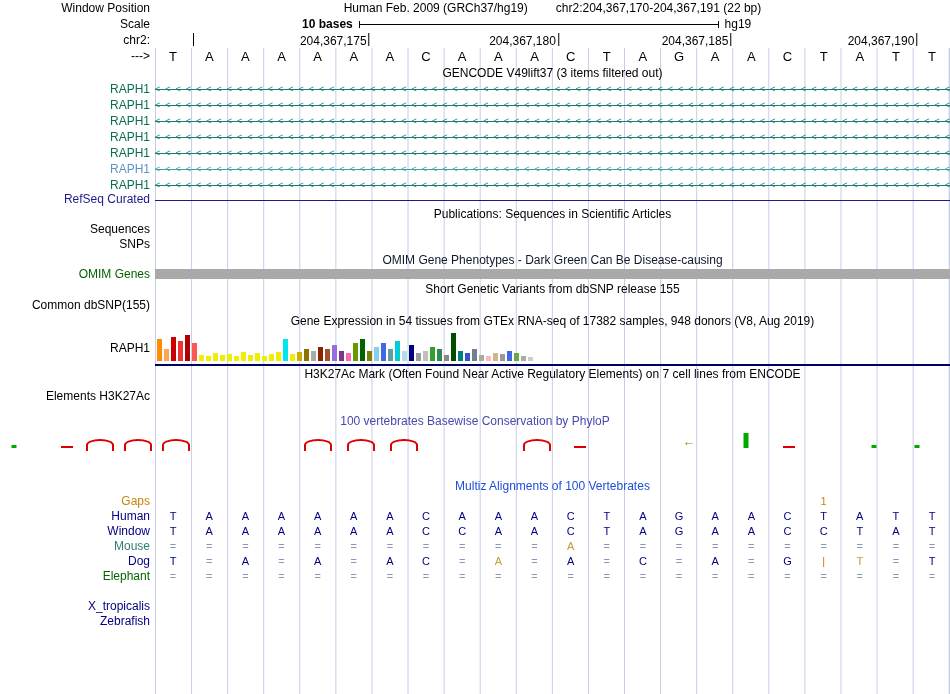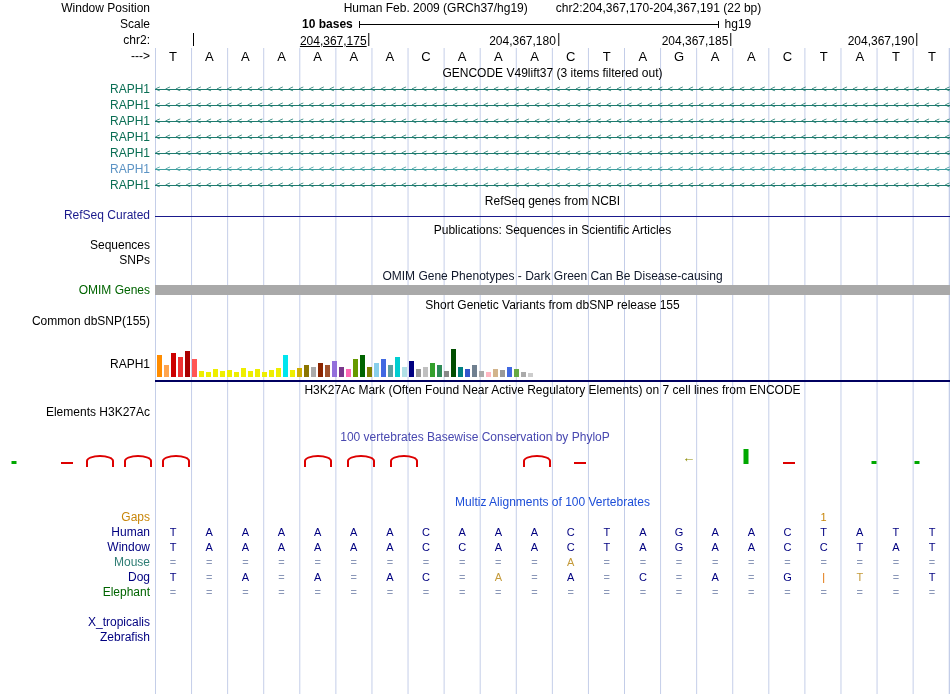--- a/index.html
+++ b/index.html
@@ -76,21 +76,21 @@
     <div class="main scale-main">
       <span class="sb-label">10 bases</span>
       <div class="sbar"></div>
       <span>hg19</span>
     </div>
   </div>
 
   <div class="row h16">
     <div class="lbl">chr2:</div>
     <div class="main">
-        <div class="rtick" style="left: 27%; text-decoration: underline;">
+        <div class="rtick" style="left: 27%;">
           <span class="rnum">204,367,175</span>
           <span class="rbar"></span>
         </div>
         <div class="rtick" style="left: 50.8%;">
           <span class="rnum">204,367,180</span>
           <span class="rbar"></span>
         </div>
         <div class="rtick" style="left: 72.5%;">
           <span class="rnum">204,367,185</span>
           <span class="rbar"></span>
@@ -180,24 +180,20 @@
       </div>
       <div class="row h16">
         <div class="lbl" style="color: rgb(10, 110, 84);">RAPH1</div>
         <div class="main">
           <div class="gline" style="border-top-color: rgb(29, 122, 110);"></div>
           <div class="garrows" style="color: rgb(29, 122, 110);">&lt;&lt;&lt;&lt;&lt;&lt;&lt;&lt;&lt;&lt;&lt;&lt;&lt;&lt;&lt;&lt;&lt;&lt;&lt;&lt;&lt;&lt;&lt;&lt;&lt;&lt;&lt;&lt;&lt;&lt;&lt;&lt;&lt;&lt;&lt;&lt;&lt;&lt;&lt;&lt;&lt;&lt;&lt;&lt;&lt;&lt;&lt;&lt;&lt;&lt;&lt;&lt;&lt;&lt;&lt;&lt;&lt;&lt;&lt;&lt;&lt;&lt;&lt;&lt;&lt;&lt;&lt;&lt;&lt;&lt;&lt;&lt;&lt;&lt;&lt;&lt;&lt;&lt;&lt;&lt;&lt;&lt;&lt;&lt;&lt;&lt;&lt;&lt;&lt;&lt;&lt;&lt;&lt;&lt;&lt;&lt;&lt;&lt;&lt;&lt;&lt;&lt;&lt;&lt;&lt;&lt;&lt;&lt;&lt;&lt;</div>
         </div>
       </div>
     </div>
 
-  <div class="row h16">
-    <div class="lbl"></div>
-    <div class="main hdr">RefSeq genes from NCBI</div>
-  </div>
   <div class="row h13">
     <div class="lbl" style="color:#1a1a8c">RefSeq Curated</div>
     <div class="main">
         <div class="hline"></div>
       </div>
   </div>
 
   <div class="row h16">
     <div class="lbl"></div>
     <div class="main hdr">Publications: Sequences in Scientific Articles</div>
@@ -226,20 +222,21 @@
     <div class="lbl"></div>
     <div class="main hdr">Short Genetic Variants from dbSNP release 155</div>
   </div>
   <div class="row h16">
     <div class="lbl">Common dbSNP(155)</div>
     <div class="main"></div>
   </div>
 
   <div class="row h17">
     <div class="lbl"></div>
+    <div class="main hdr">Gene Expression in 54 tissues from GTEx RNA-seq of 17382 samples, 948 donors (V8, Aug 2019)</div>
   </div>
   <div class="row h36">
     <div class="lbl" style="line-height:36px">RAPH1</div>
     <div class="main gtex-main">
       <div class="gbars">
           <div class="gbar" style="height: 22px; background: rgb(255, 140, 0);"></div>
           <div class="gbar" style="height: 12px; background: rgb(255, 165, 79);"></div>
           <div class="gbar" style="height: 24px; background: rgb(204, 0, 0);"></div>
           <div class="gbar" style="height: 20px; background: rgb(238, 51, 51);"></div>
           <div class="gbar" style="height: 26px; background: rgb(170, 0, 0);"></div>

